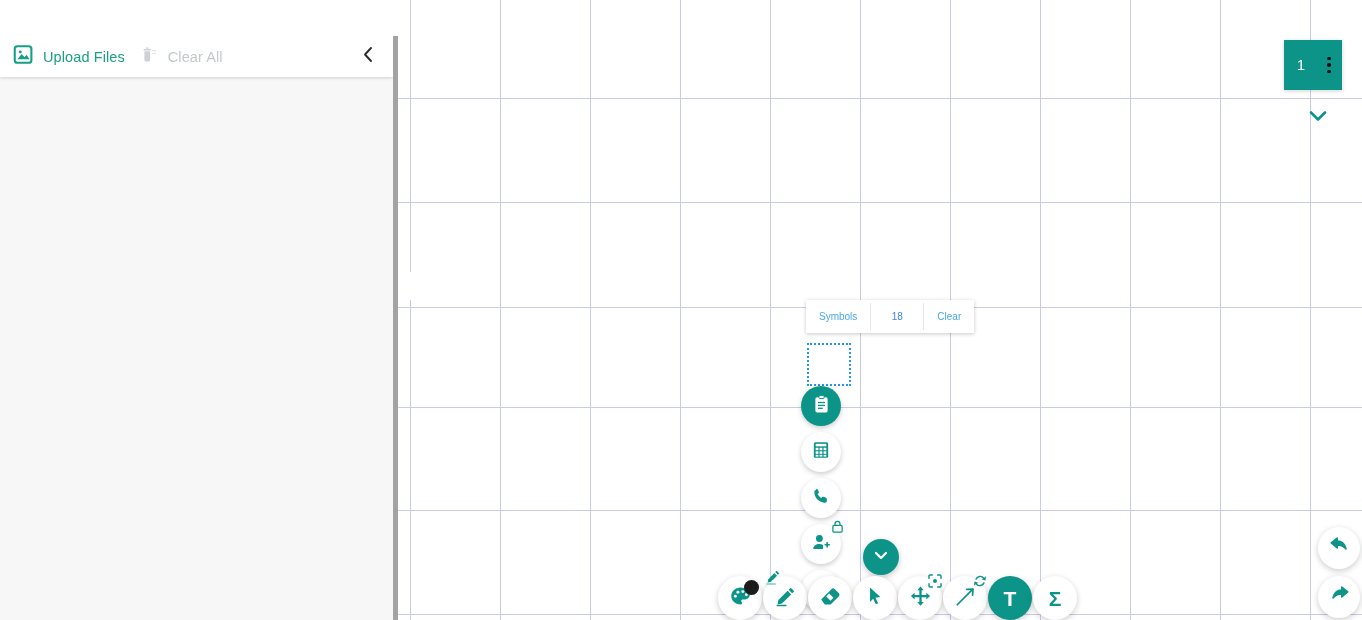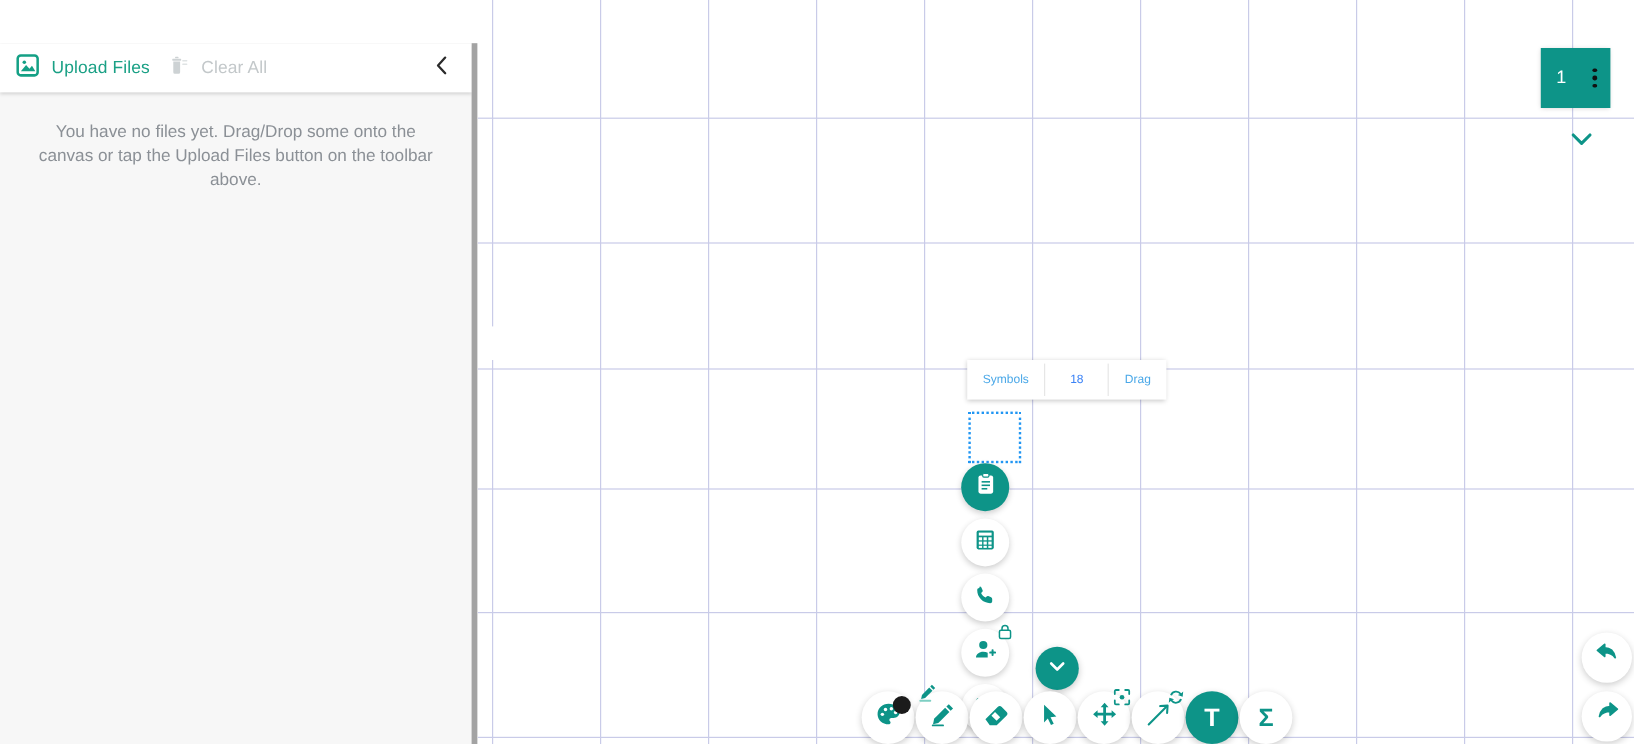--- a/index.html
+++ b/index.html
@@ -249,21 +249,20 @@
 
       <div id="collapse-btn">
         <span class="ic">
           <svg width="13" height="17" viewBox="0 0 13 17">
             <polyline points="9,2 3,8.5 9,15" fill="none" stroke="#2b2b2b" stroke-width="1.9" stroke-linecap="round" stroke-linejoin="round"></polyline>
           </svg>
         </span>
       </div>
     </div>
 
-    <p id="empty-msg">You have no files yet. Drag/Drop some onto the canvas or tap the Upload Files button on the toolbar above.</p>
   </div>
 
   <div id="canvas">
 
     <div>
       <div class="gridline v partial-a" style="left:12px"></div>
       <div class="gridline v partial-b" style="left:12px"></div>
       <div class="gridline v" style="left:102px"></div>
       <div class="gridline v" style="left:192px"></div>
       <div class="gridline v" style="left:282px"></div>
@@ -298,21 +297,21 @@
           <polyline points="5,8.5 12,15.5 19,8.5" fill="none" stroke="#0d9488" stroke-width="2.6" stroke-linecap="round" stroke-linejoin="round"></polyline>
         </svg>
       </span>
     </div>
 
     <div id="text-popup">
       <div class="pi link">Symbols</div>
       <div class="div"></div>
       <div class="pi val">18</div>
       <div class="div"></div>
-      <div class="pi link">Drag</div>
+      <div class="pi link">Clear</div>
     </div>
 
     <div id="text-box"></div>
 
     <div id="left-rail">
 
       <div class="rail-btn active">
         <span class="ic">
           <svg width="21" height="21" viewBox="0 0 24 24">
             <rect x="5" y="3.6" width="14" height="17.4" rx="2" fill="#ffffff"></rect>

